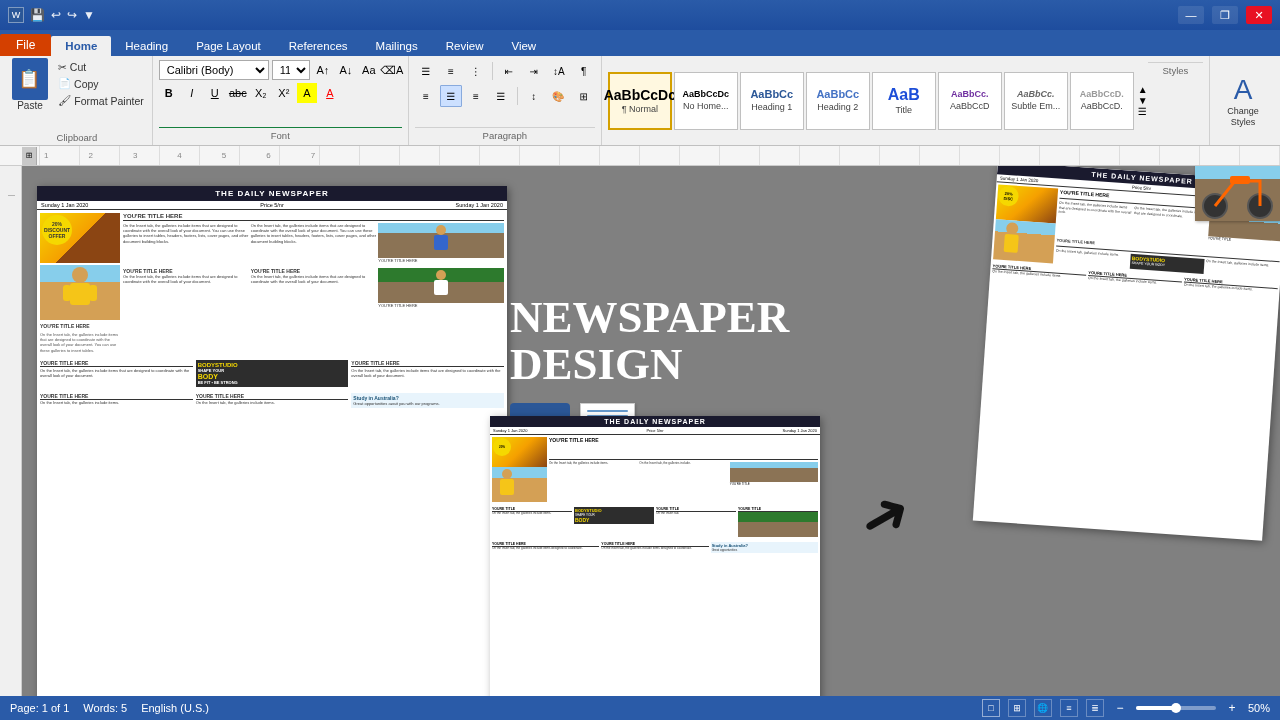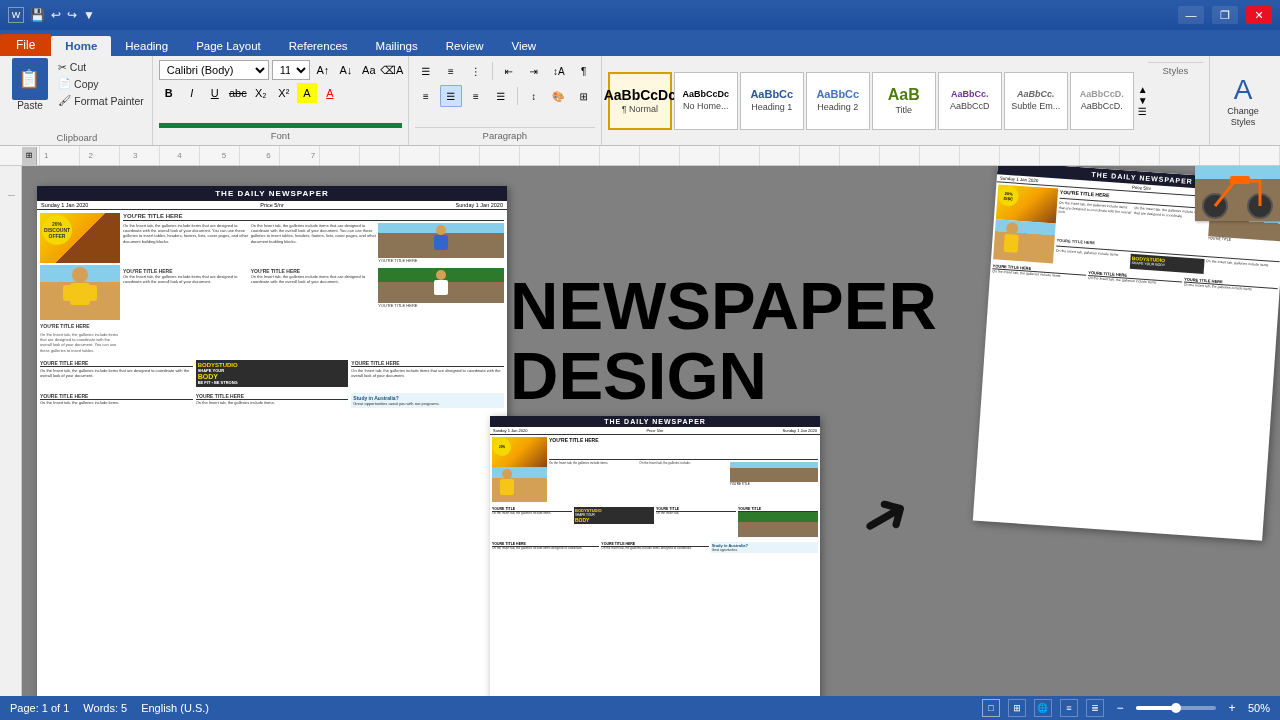--- a/index.html
+++ b/index.html
@@ -410,21 +410,21 @@
     <div class="font-row">
       <div class="font-btn bold-btn">B</div>
       <div class="font-btn italic-btn">I</div>
       <div class="font-btn underline-btn">U</div>
       <div class="font-btn" style="text-decoration:line-through">abc</div>
       <div class="font-btn">X₂</div>
       <div class="font-btn">X²</div>
       <div class="font-btn" style="background:#ffff00;color:#000">A</div>
       <div class="font-btn" style="color:red;text-decoration:underline;text-decoration-color:red">A</div>
     </div>
-    <div style="font-size:9.5px;color:#666;margin-top:auto;padding-top:2px;border-top:5px solid #15803d;width:100%;text-align:center">Font</div>
+    <div style="font-size:9.5px;color:#666;margin-top:auto;padding-top:2px;border-top:1px solid #15803d;width:100%;text-align:center">Font</div>
   </div>
 
   <div id="para-group">
     <div class="font-row">
 
       <div class="ribbon-icon-btn">☰</div>
       <div class="ribbon-icon-btn">≡</div>
       <div class="ribbon-icon-btn">⋮</div>
       <div style="width:1px;height:18px;background:#ccc;margin:0 2px"></div>
       <div class="ribbon-icon-btn">⇤</div>
@@ -457,21 +457,21 @@
       </div>
       <div class="style-item">
         <div class="style-preview" style="color:#2b5797;font-size:11px">AaBbCc</div>
         <div class="style-label">Heading 1</div>
       </div>
       <div class="style-item">
         <div class="style-preview" style="color:#4472c4;font-size:11px">AaBbCc</div>
         <div class="style-label">Heading 2</div>
       </div>
       <div class="style-item">
-        <div class="style-preview" style="font-size:16px;color:#4d7c0f">AaB</div>
+        <div class="style-preview" style="font-size:16px;color:#1d4ed8">AaB</div>
         <div class="style-label">Title</div>
       </div>
       <div class="style-item">
         <div class="style-preview" style="font-size:9px;color:#7030a0">AaBbCc.</div>
         <div class="style-label">AaBbCcD</div>
       </div>
       <div class="style-item">
         <div class="style-preview" style="font-size:9px;font-style:italic;color:#666">AaBbCc.</div>
         <div class="style-label">Subtle Em...</div>
       </div>
@@ -614,21 +614,21 @@
         <div style="font-size:4px;line-height:1.3;color:#333">On the Insert tab, the galleries include items.</div>
       </div>
       <div style="background:#e8f4fc;padding:2px;font-size:4px;">
         <div style="font-size:5px;font-weight:bold;color:#1a5276">Study in Australia?</div>
         <div style="font-size:4px;color:#333">Great opportunities await you with our programs.</div>
       </div>
     </div>
   </div>
 
   <div style="position:absolute;left:490px;top:0;width:490px;height:430px;display:flex;flex-direction:column;justify-content:center;padding:20px;">
-    <div style="font-size:67px;font-weight:900;color:#000000;line-height:1.05;font-family:Liberation Sans, sans-serif;">NEWSPAPER DESIGN</div>
+    <div style="font-size:45px;font-weight:900;color:#ffffff;line-height:1.05;font-family:Liberation Serif, serif;">NEWSPAPER DESIGN</div>
 
     <div style="display:flex;align-items:center;gap:10px;margin-top:15px;">
       <div style="width:60px;height:65px;background:#2b5797;border-radius:4px;display:flex;align-items:center;justify-content:center;color:white;font-size:30px;font-weight:bold;font-family:Arial,sans-serif;">W</div>
       <div style="width:55px;height:65px;background:white;border:1px solid #ccc;display:flex;flex-direction:column;align-items:flex-start;padding:6px;gap:3px;box-shadow:1px 1px 3px rgba(0,0,0,0.2);">
         <div style="width:100%;height:2px;background:#6699cc;border-radius:1px"></div>
         <div style="width:100%;height:2px;background:#6699cc;border-radius:1px"></div>
         <div style="width:80%;height:2px;background:#6699cc;border-radius:1px"></div>
         <div style="width:100%;height:2px;background:#6699cc;border-radius:1px"></div>
         <div style="width:60%;height:2px;background:#6699cc;border-radius:1px"></div>
         <div style="width:100%;height:2px;background:#6699cc;border-radius:1px"></div>

